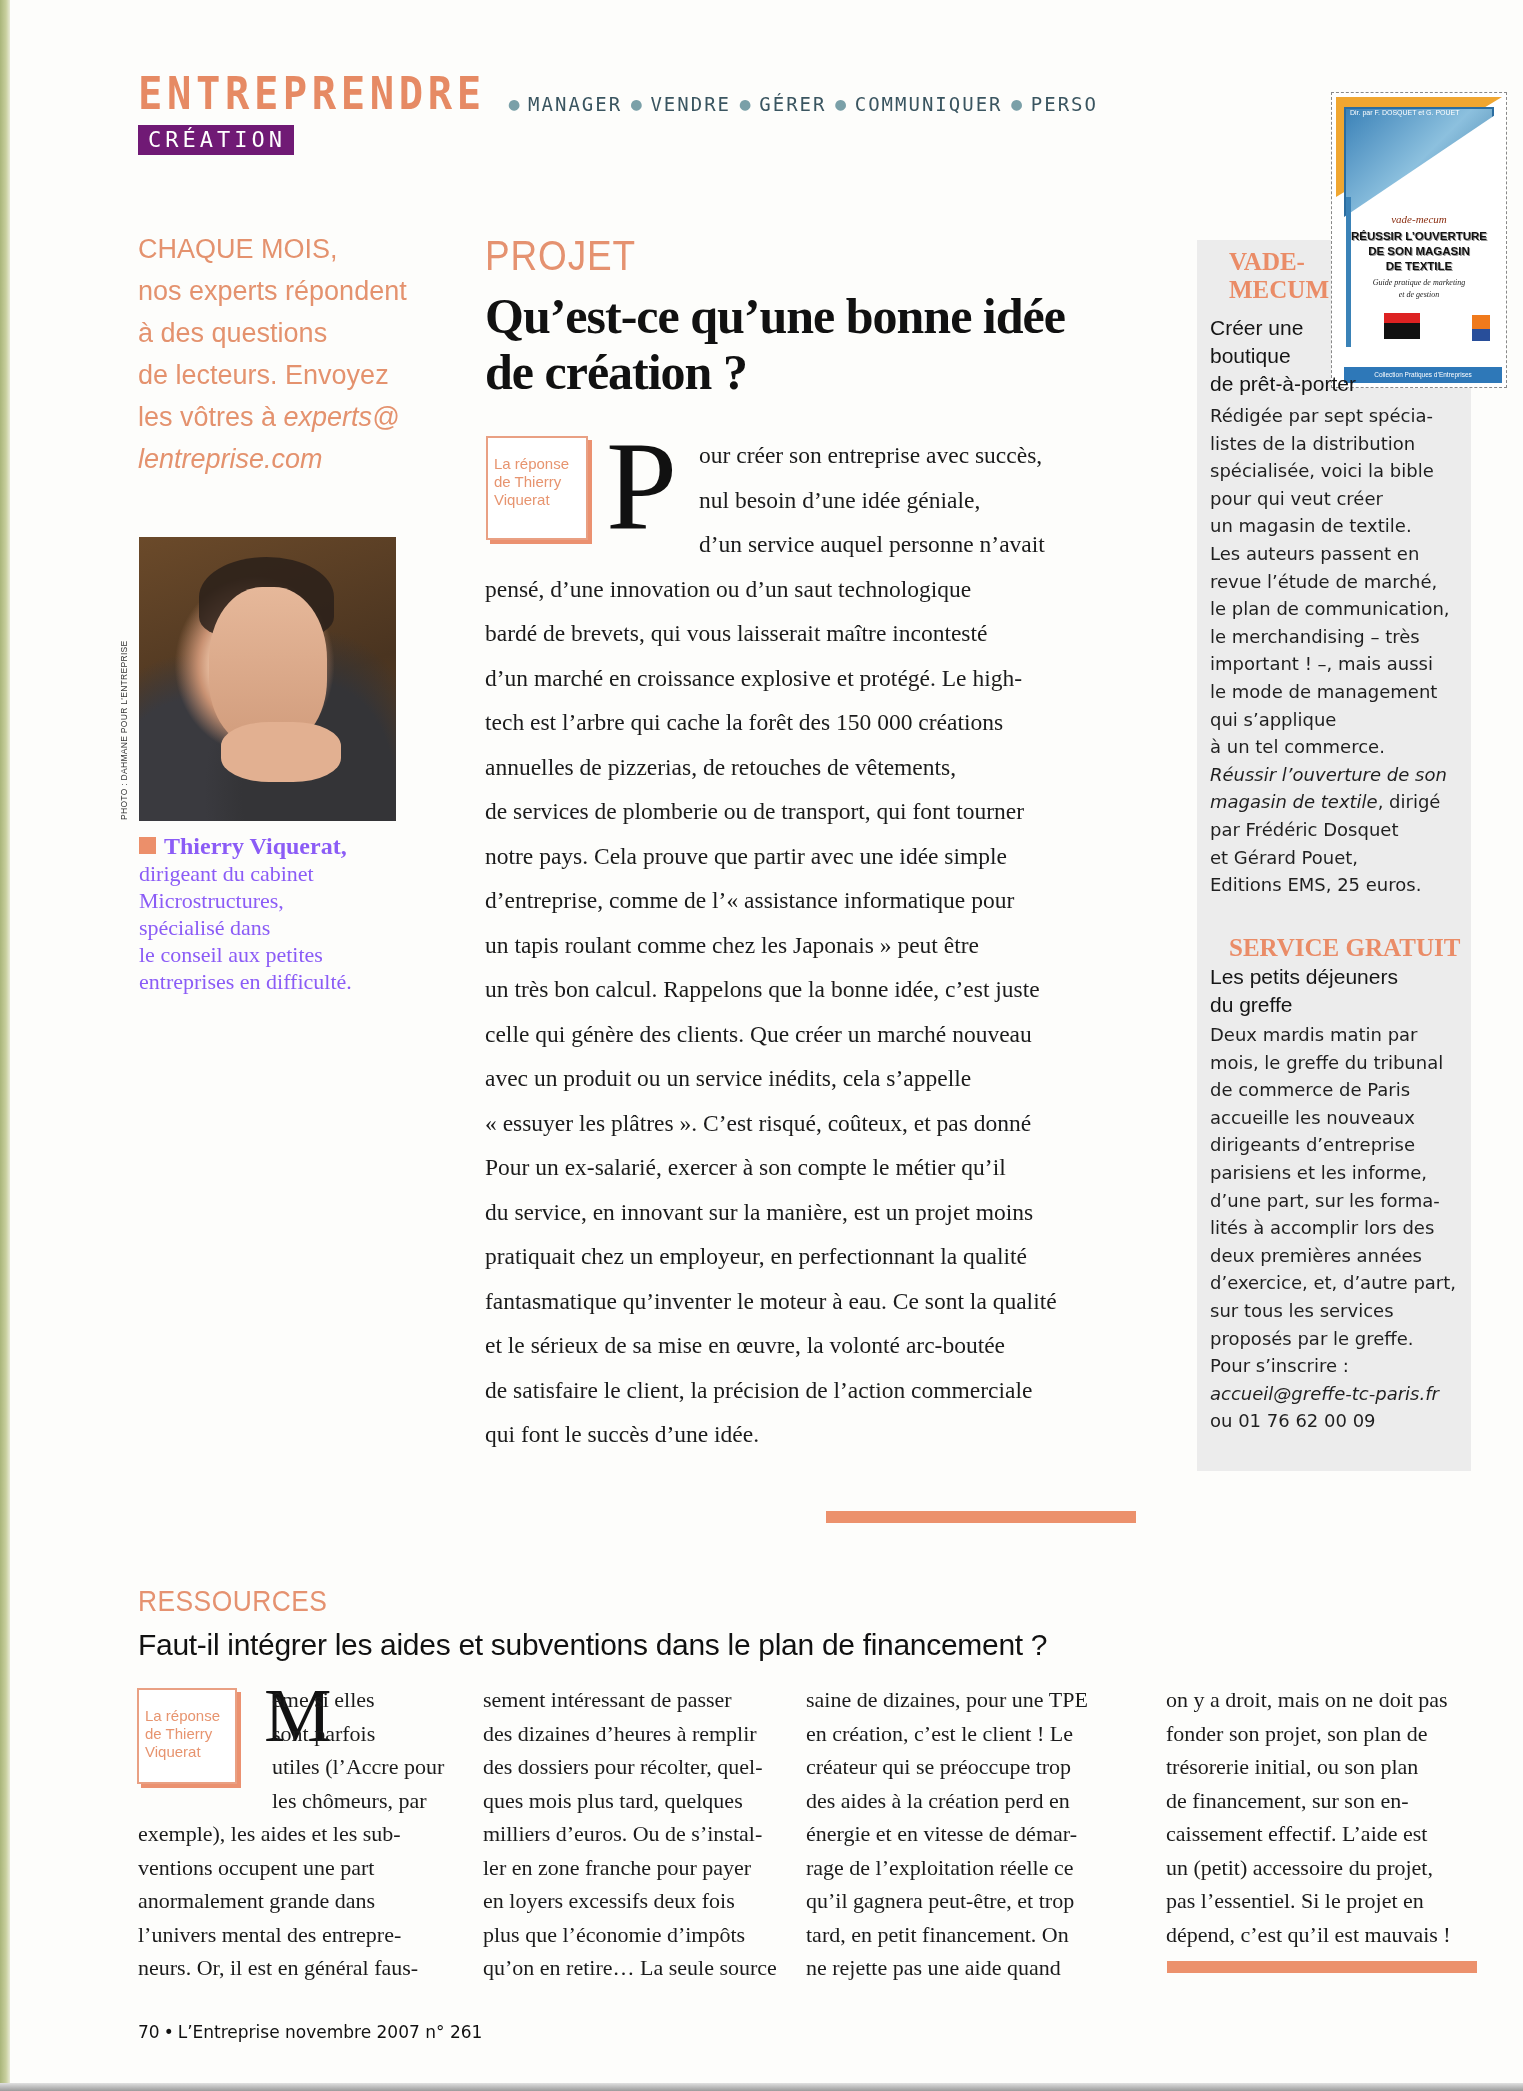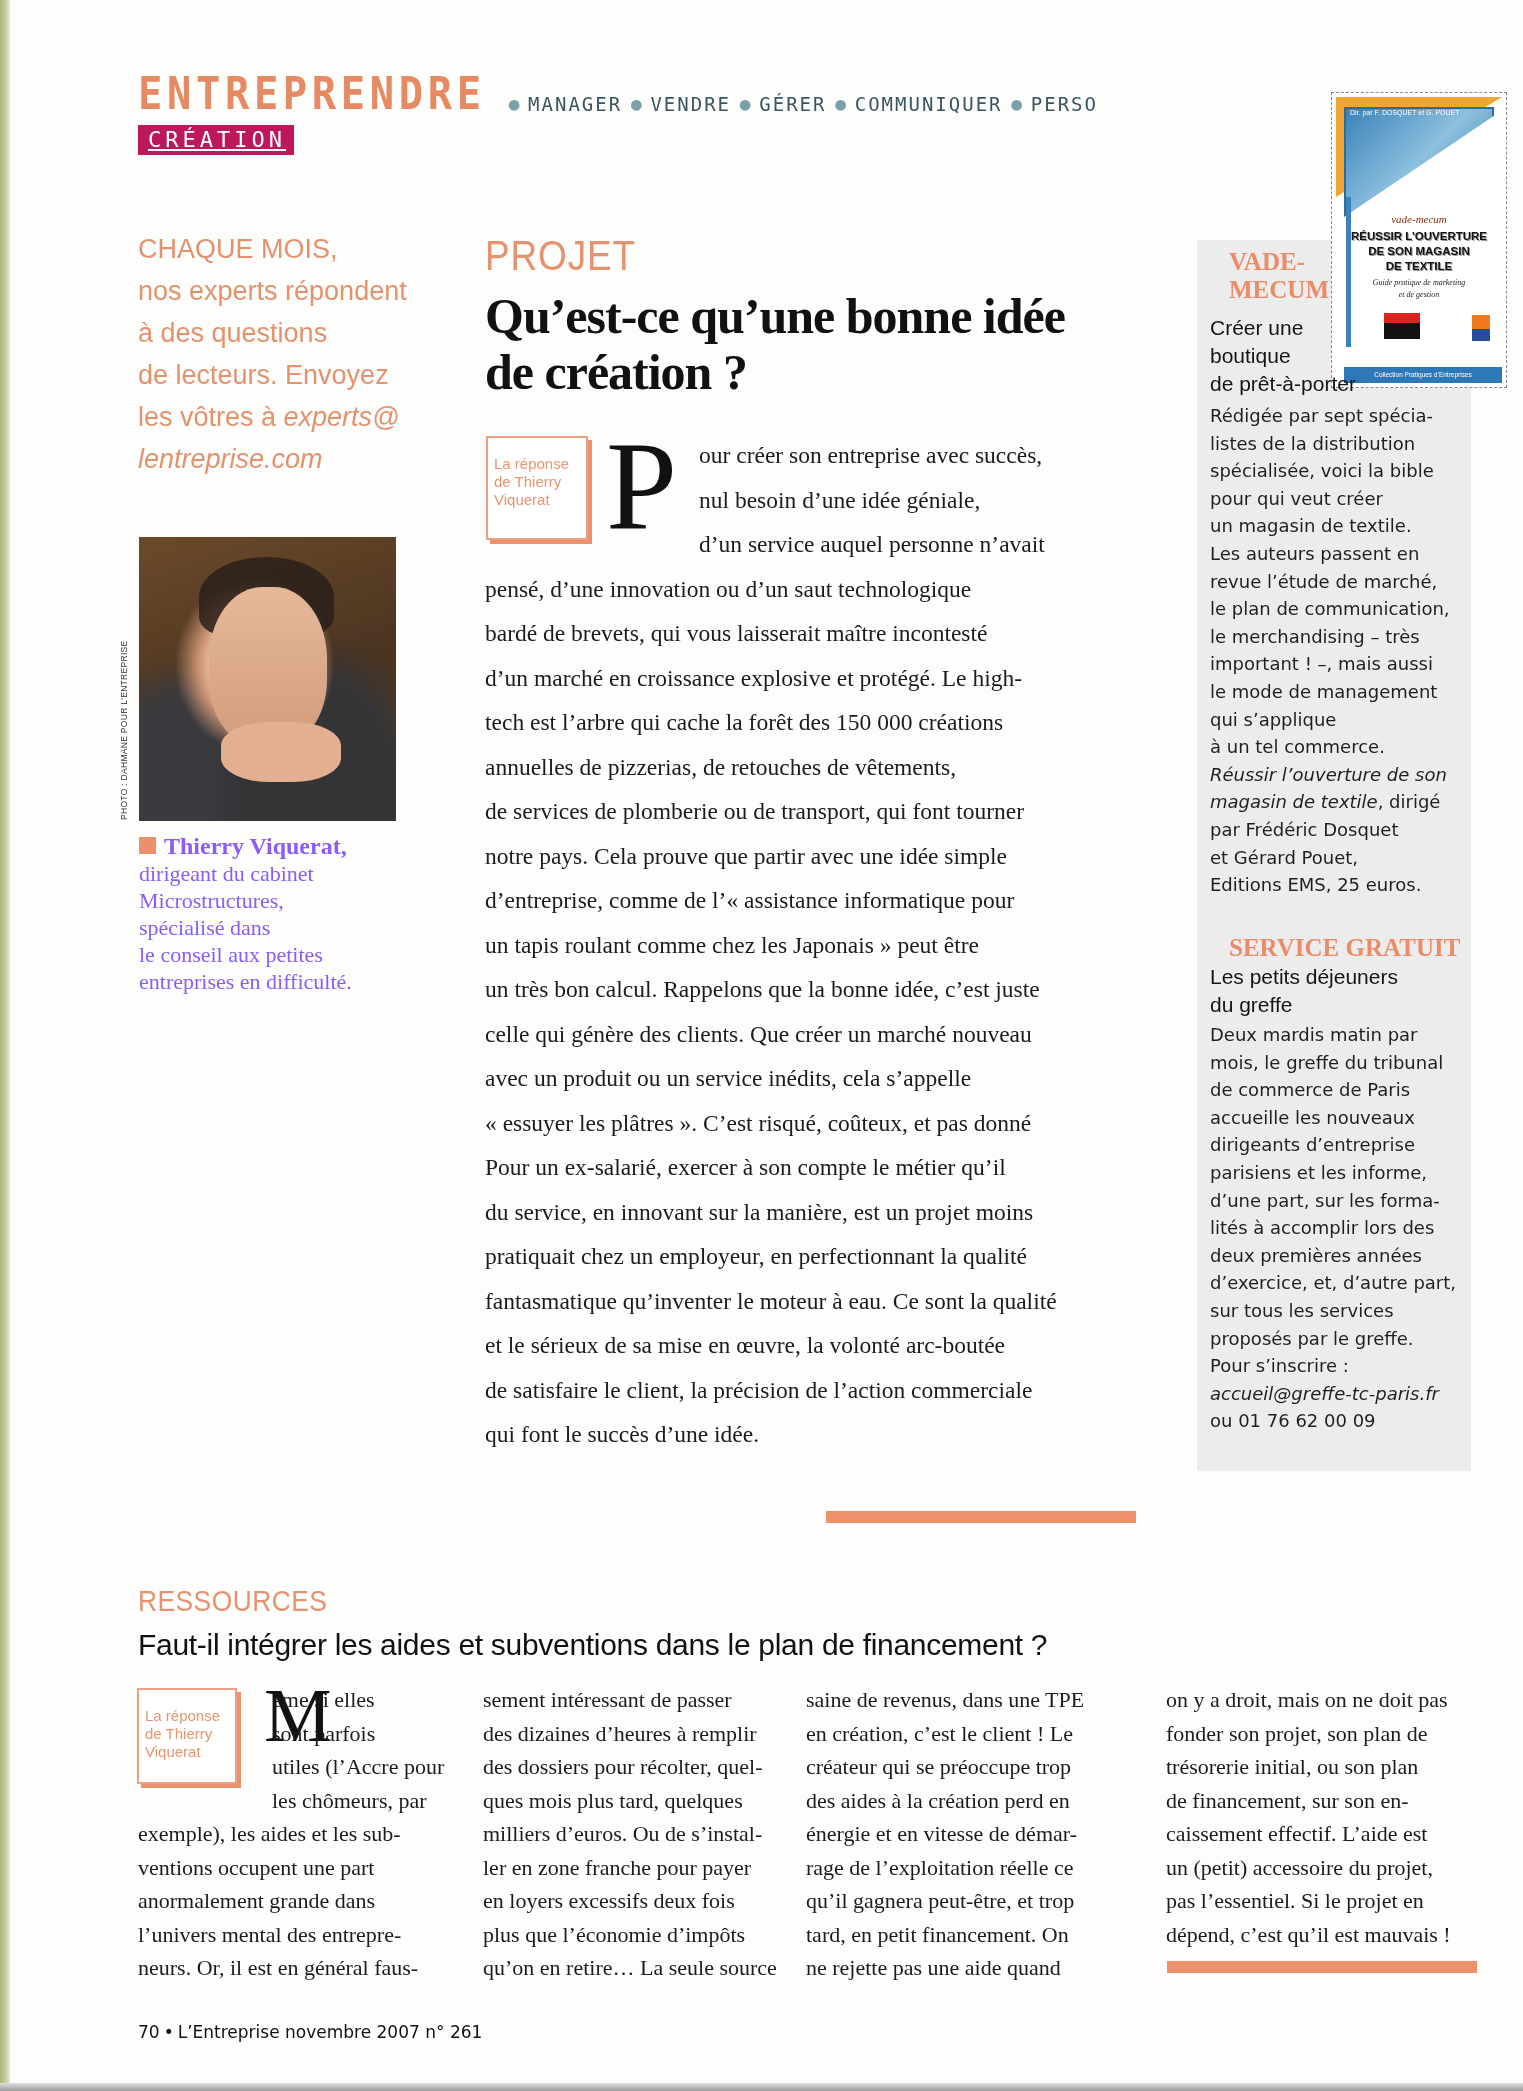--- a/index.html
+++ b/index.html
@@ -12,23 +12,23 @@
            background: linear-gradient(to bottom, #e0e0e0, #9a9a9a); }
 
   
   .rubric { position: absolute; left: 138px; top: 68px; display: flex; align-items: baseline; }
   .rubric-main { font-family: "DejaVu Sans Mono", monospace; font-size: 44px; letter-spacing: 5px;
                  color: #e68a64; font-weight: bold; transform: scaleX(0.92); transform-origin: left; }
   .rubric-nav { display: flex; align-items: center; margin-left: -16px; }
   .rubric-nav .sep { color: #7aa0a8; font-size: 14px; margin: 0 8px; }
   .rubric-nav .item { font-family: "DejaVu Sans Mono", monospace; font-size: 19px; letter-spacing: 2px;
                       color: #3a5560; }
-  .section-tag { position: absolute; left: 138px; top: 125px; background: #be185d; color: #fff;
+  .section-tag { position: absolute; left: 138px; top: 125px; background: #701a75; color: #fff;
                  font-family: "DejaVu Sans Mono", monospace; font-size: 22px; letter-spacing: 4px;
-                 padding: 2px 8px 3px 10px; text-decoration: underline; }
+                 padding: 2px 8px 3px 10px; }
 
   
   .intro { position: absolute; left: 138px; top: 228px; width: 300px;
            font-family: "Liberation Sans", sans-serif; font-size: 27px; line-height: 42px;
            color: #e4926e; }
   .intro em { font-style: italic; }
 
   .portrait { position: absolute; left: 139px; top: 537px; width: 257px; height: 284px;
               background: radial-gradient(ellipse at 45% 45%, #e7bda0 0 22%, #c99273 28%, transparent 40%),
                           radial-gradient(ellipse at 70% 90%, #343437 0 30%, transparent 45%),
@@ -324,21 +324,21 @@
     <span class="line">des dizaines d’heures à remplir</span>
     <span class="line">des dossiers pour récolter, quel-</span>
     <span class="line">ques mois plus tard, quelques</span>
     <span class="line">milliers d’euros. Ou de s’instal-</span>
     <span class="line">ler en zone franche pour payer</span>
     <span class="line">en loyers excessifs deux fois</span>
     <span class="line">plus que l’économie d’impôts</span>
     <span class="line">qu’on en retire… La seule source</span>
   </div>
 <div class="body-text col col3" id="col3">
-    <span class="line">saine de revenus, dans une TPE</span>
+    <span class="line">saine de dizaines, pour une TPE</span>
     <span class="line">en création, c’est le client ! Le</span>
     <span class="line">créateur qui se préoccupe trop</span>
     <span class="line">des aides à la création perd en</span>
     <span class="line">énergie et en vitesse de démar-</span>
     <span class="line">rage de l’exploitation réelle ce</span>
     <span class="line">qu’il gagnera peut-être, et trop</span>
     <span class="line">tard, en petit financement. On</span>
     <span class="line">ne rejette pas une aide quand</span>
   </div>
 <div class="body-text col col4" id="col4">

